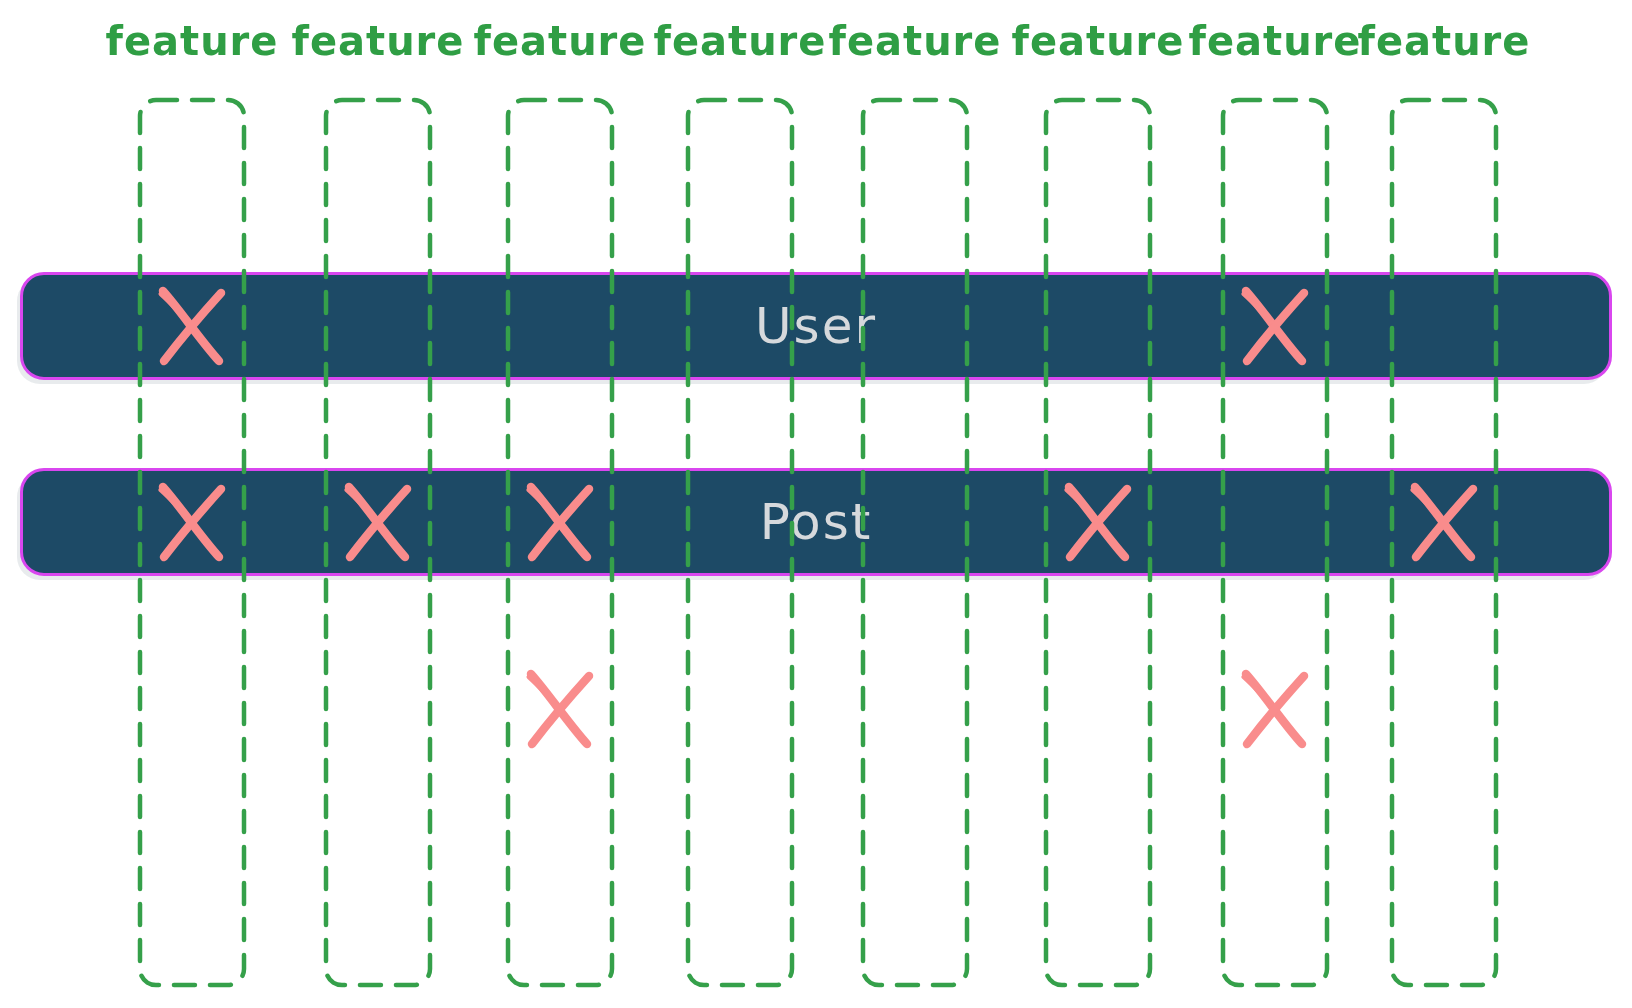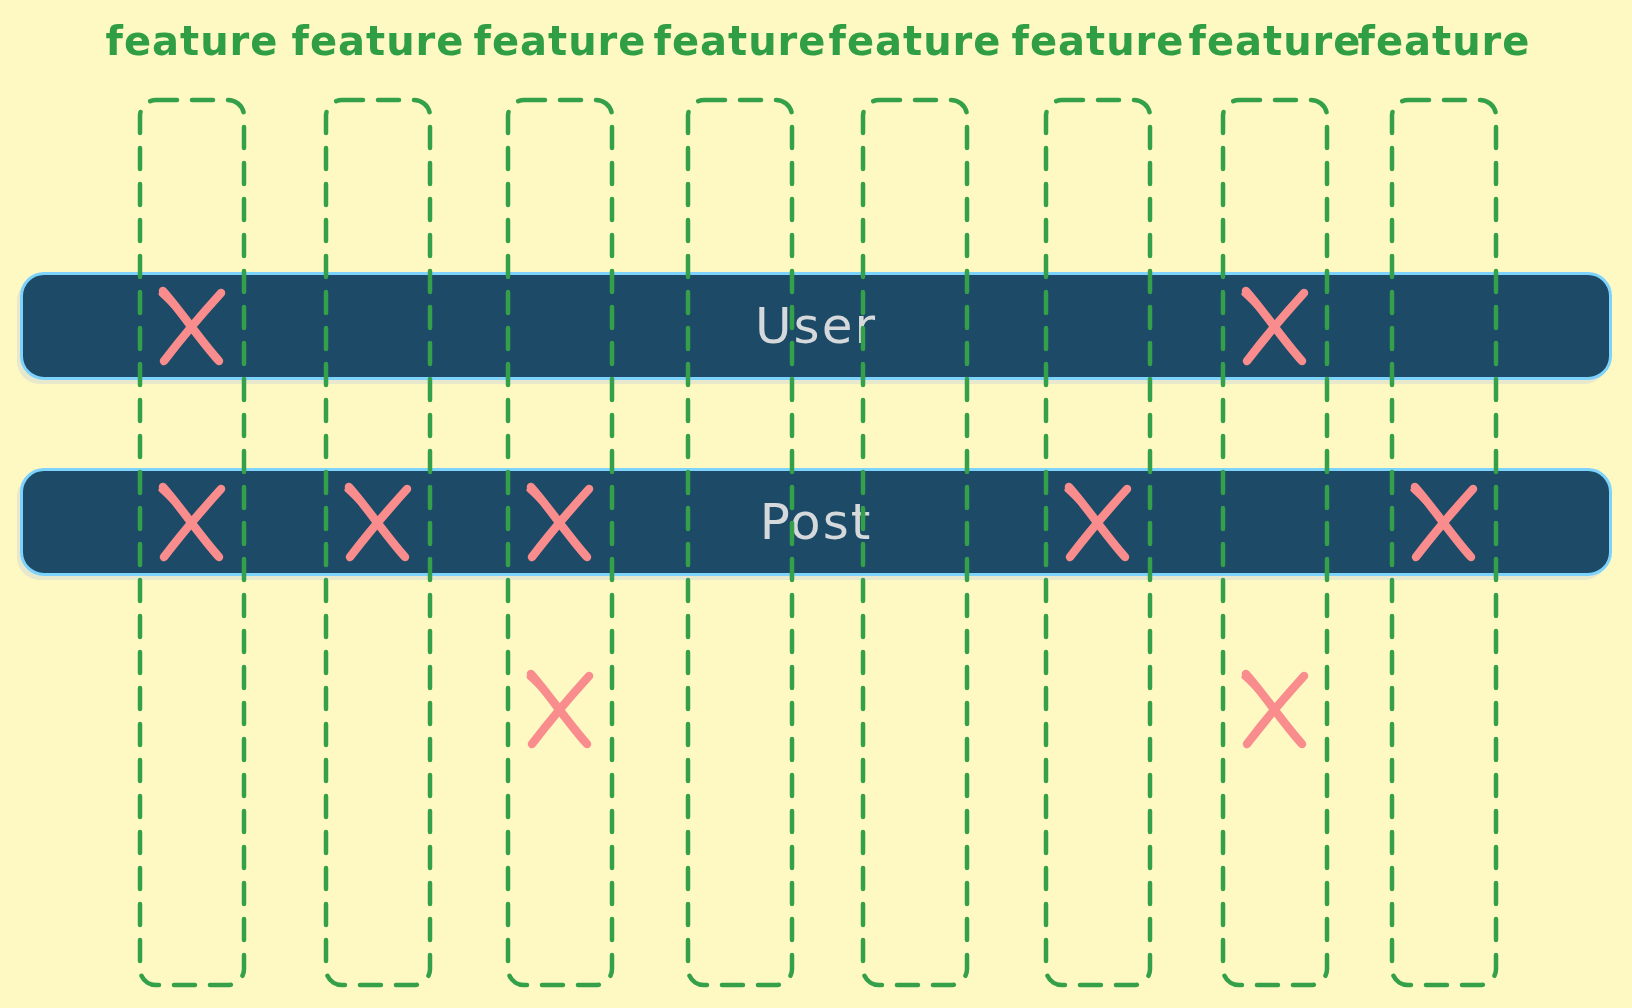--- a/index.html
+++ b/index.html
@@ -4,21 +4,21 @@
 <style>
   html, body {
     margin: 0;
     padding: 0;
     background: #000000;
   }
   #stage {
     position: relative;
     width: 1632px;
     height: 1008px;
-    background: #fef9c3;
+    background: #ffffff;
     overflow: hidden;
     font-family: "DejaVu Sans", sans-serif;
   }
   
   .feature-label {
     position: absolute;
     top: 18px;
     width: 220px;
     margin-left: -110px;   
     text-align: center;
@@ -28,21 +28,21 @@
     letter-spacing: 1px;
     white-space: nowrap;
   }
   
   .bar {
     position: absolute;
     left: 20px;
     width: 1592px;
     height: 108px;
     background: #1d4a66;
-    border: 3px solid #7dd3fc;
+    border: 3px solid #d946ef;
     border-radius: 24px;
     box-shadow: -4px 5px 0 -1px rgba(205,210,216,0.45);
     display: flex;
     align-items: center;
     justify-content: center;
     z-index: 1;
     box-sizing: border-box;
   }
   .bar-user    { top: 272px; }
   .bar-post    { top: 468px; }

